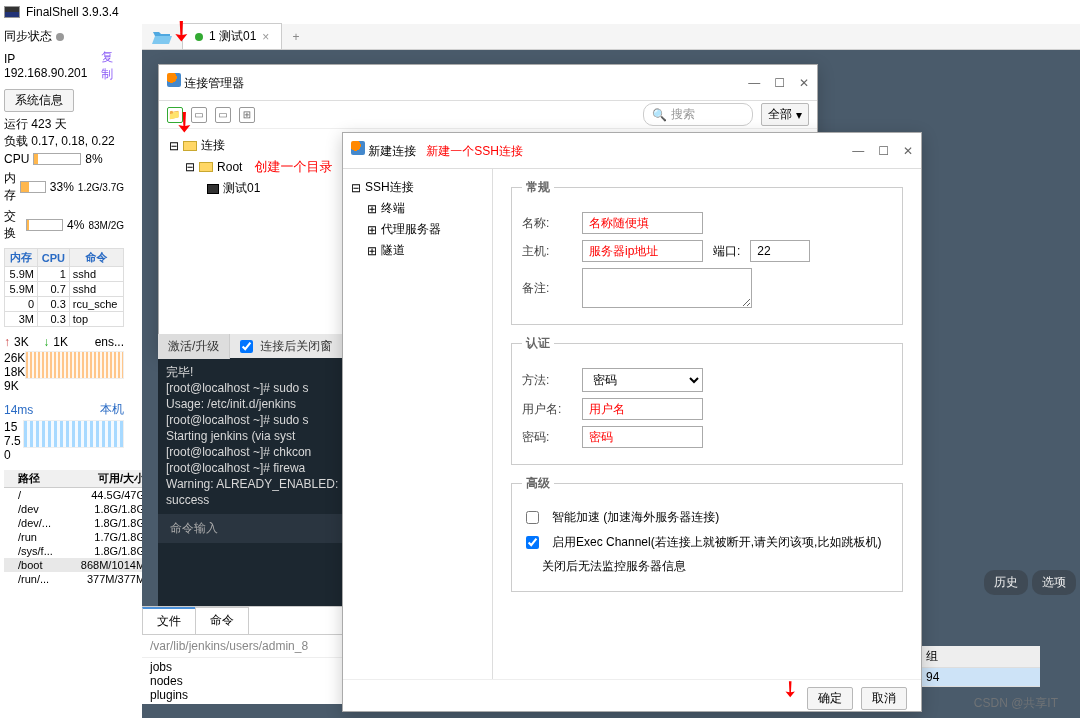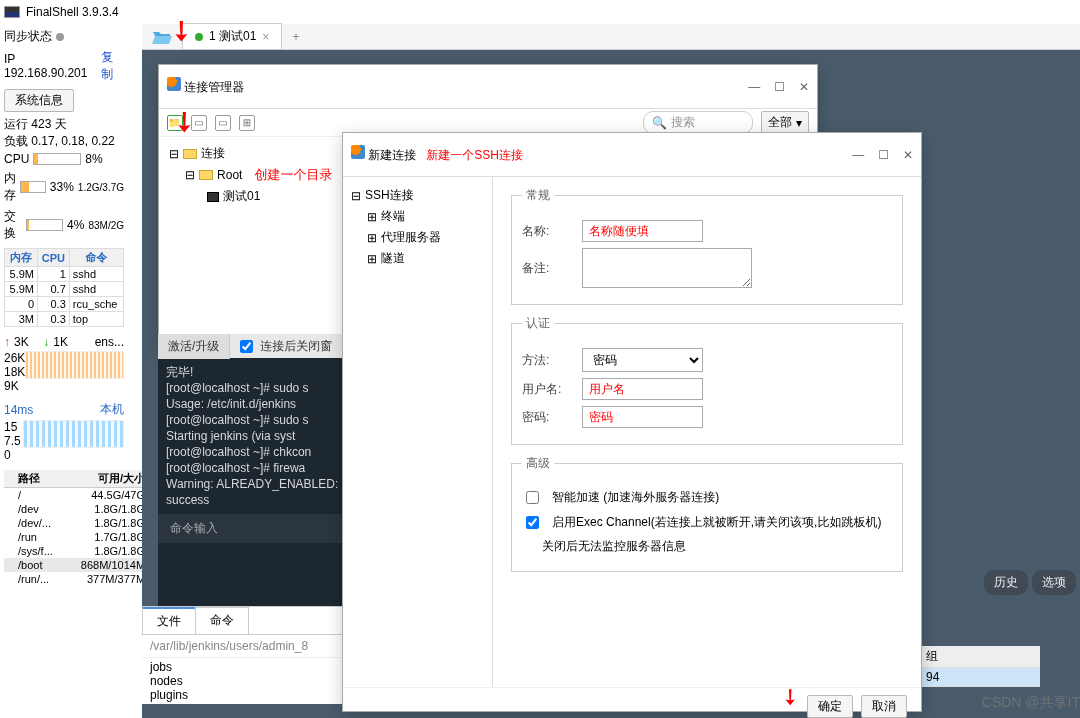--- a/index.html
+++ b/index.html
@@ -25,21 +25,21 @@
 .arrow-red { position: absolute; font-size: 28px; color: red; transform: rotate(45deg); }
 .main-area { position: absolute; left: 142px; top: 24px; right: 0; bottom: 0; background: #4a5b6b; }
 .tabbar { height: 26px; background: #f5f5f5; display: flex; align-items: center; border-bottom: 1px solid #d0d0d0; }
 .tab-openicon { width: 24px; height: 20px; margin: 0 8px; display: flex; align-items: center; justify-content: center; }
 .folder-svg { fill: #4fa8e0; }
 .tab { padding: 4px 12px; border: 1px solid #ccc; background: #fff; display: flex; align-items: center; gap: 6px; }
 .tab-dot { width: 8px; height: 8px; border-radius: 50%; background: #3a3; }
 .tab-x { color: #999; }
 .tab-plus { padding: 4px 10px; color: #888; }
 .window { position: absolute; background: #fff; border: 1px solid #aaa; box-shadow: 0 4px 16px rgba(0,0,0,0.2); }
-.win-titlebar { height: 44px; display: flex; align-items: center; padding: 0 8px; border-bottom: 1px solid #ddd; justify-content: space-between; }
+.win-titlebar { height: 36px; display: flex; align-items: center; padding: 0 8px; border-bottom: 1px solid #ddd; justify-content: space-between; }
 .java-icon { width: 14px; height: 14px; display: inline-block; background: radial-gradient(circle at 30% 30%, #f80 0 40%, #48c 40%); border-radius: 2px; }
 .win-controls { display: flex; gap: 14px; color: #666; }
 .conn-mgr { left: 16px; top: 40px; width: 660px; height: 290px; }
 .conn-toolbar { height: 28px; display: flex; align-items: center; padding: 0 8px; gap: 8px; border-bottom: 1px solid #eee; }
 .tb-icon { width: 16px; height: 16px; display: flex; align-items: center; justify-content: center; border: 1px solid #999; border-radius: 2px; font-size: 10px; color: #666; }
 .search-box { margin-left: auto; border: 1px solid #ccc; border-radius: 10px; padding: 2px 8px; width: 110px; color: #999; display: flex; align-items: center; gap: 4px; }
 .tree { padding: 6px 10px; }
 .tree-row { display: flex; align-items: center; gap: 4px; padding: 2px 0; }
 .tree-folder { width: 14px; height: 10px; background: #ffd766; border: 1px solid #c9a830; }
 .tree-term { width: 12px; height: 10px; background: #333; border: 1px solid #000; }
@@ -54,49 +54,49 @@
 .file-tabs { display: flex; border-bottom: 1px solid #ccc; }
 .file-tab { padding: 4px 14px; border: 1px solid #ccc; border-bottom: none; background: #fff; margin-right: -1px; }
 .file-tab.active { border-top: 2px solid #4a90d9; }
 .breadcrumb { padding: 4px 8px; color: #888; border-bottom: 1px solid #eee; }
 .file-list { padding: 2px 8px; }
 .new-conn { left: 200px; top: 108px; width: 580px; height: 580px; z-index: 10; }
 .nc-body { display: flex; height: calc(100% - 68px); }
 .nc-tree { width: 150px; border-right: 1px solid #ddd; padding: 8px; }
 .nc-form { flex: 1; padding: 10px 16px; }
 .fieldset { border: 1px solid #ccc; padding: 10px; margin-bottom: 10px; }
-.fieldset legend { color: #666; font-size: 12px; padding: 0 4px; }
+.fieldset legend { color: #666; font-size: 12px; padding: 0 4px; font-weight: bold; }
 .frow { display: flex; align-items: center; gap: 10px; margin: 6px 0; }
 .flabel { width: 50px; color: #444; }
 .finput { border: 1px solid #aaa; padding: 3px 6px; width: 121px; }
 .finput.red { color: red; }
 .nc-footer { height: 38px; display: flex; align-items: center; justify-content: flex-end; gap: 8px; padding: 0 14px; border-top: 1px solid #eee; }
 .right-buttons { position: absolute; right: 4px; top: 546px; display: flex; gap: 4px; }
 .rbtn { background: rgba(60,70,80,0.8); color: #eee; padding: 4px 10px; border-radius: 10px; }
-.watermark { position: absolute; right: 0; bottom: 6px; color: rgba(120,120,120,0.8); font-size: 14px; }
+.watermark { position: absolute; right: 22px; bottom: 6px; color: rgba(120,120,120,0.8); font-size: 12px; }
 .side-group { position: absolute; right: 40px; top: 622px; width: 120px; }
 .side-group-row { background: #eee; padding: 2px 6px; border-bottom: 1px solid #ddd; }
 select.finput { background: #fff; }
 </style>
 </head>
 <body>
 
 <div class="titlebar">
   <span class="app-icon"></span>
   <span>FinalShell 3.9.3.4</span>
 </div>
 
 <div class="left-panel">
   <div class="sync-row">
       <span>同步状态</span>
       <span class="dot-gray"></span>
     </div>
   <div class="sync-row">
       <span>IP 192.168.90.201</span> 
-      <span style="margin-left:auto;color:#1d4ed8">复制</span>
+      <span style="margin-left:auto;color:#8b5cf6">复制</span>
     </div>
   <div class="btn" style="width:70px;margin:4px 0">系统信息</div>
   <div>运行 423 天</div>
   <div>负载 0.17, 0.18, 0.22</div>
   <div class="sync-row">
       <span>CPU</span>
       <span class="bar-outer">
         <span class="bar-inner" style="width:8%"></span>
       </span>
       <span>8%</span>
@@ -342,20 +342,26 @@
           </div>
       </div>
       <div class="nc-form">
         <fieldset class="fieldset">
             <legend>常规</legend>
           <div class="frow">
               <span class="flabel">名称:</span>
               <input class="finput red" value="名称随便填" style="">
             </div>
           <div class="frow">
+              <span class="flabel">主机:</span>
+              <input class="finput red" value="服务器ip地址" style="">
+            <span>端口:</span>
+              <input class="finput" style="width: 60px;" value="22">
+            </div>
+          <div class="frow">
               <span class="flabel">备注:</span>
               <textarea class="finput" style="height: 40px; width: 170px;"></textarea>
             </div>
         </fieldset>
         <fieldset class="fieldset">
             <legend>认证</legend>
           <div class="frow">
               <span class="flabel">方法:</span>
               <select class="finput"><option>密码</option></select>
             </div>

